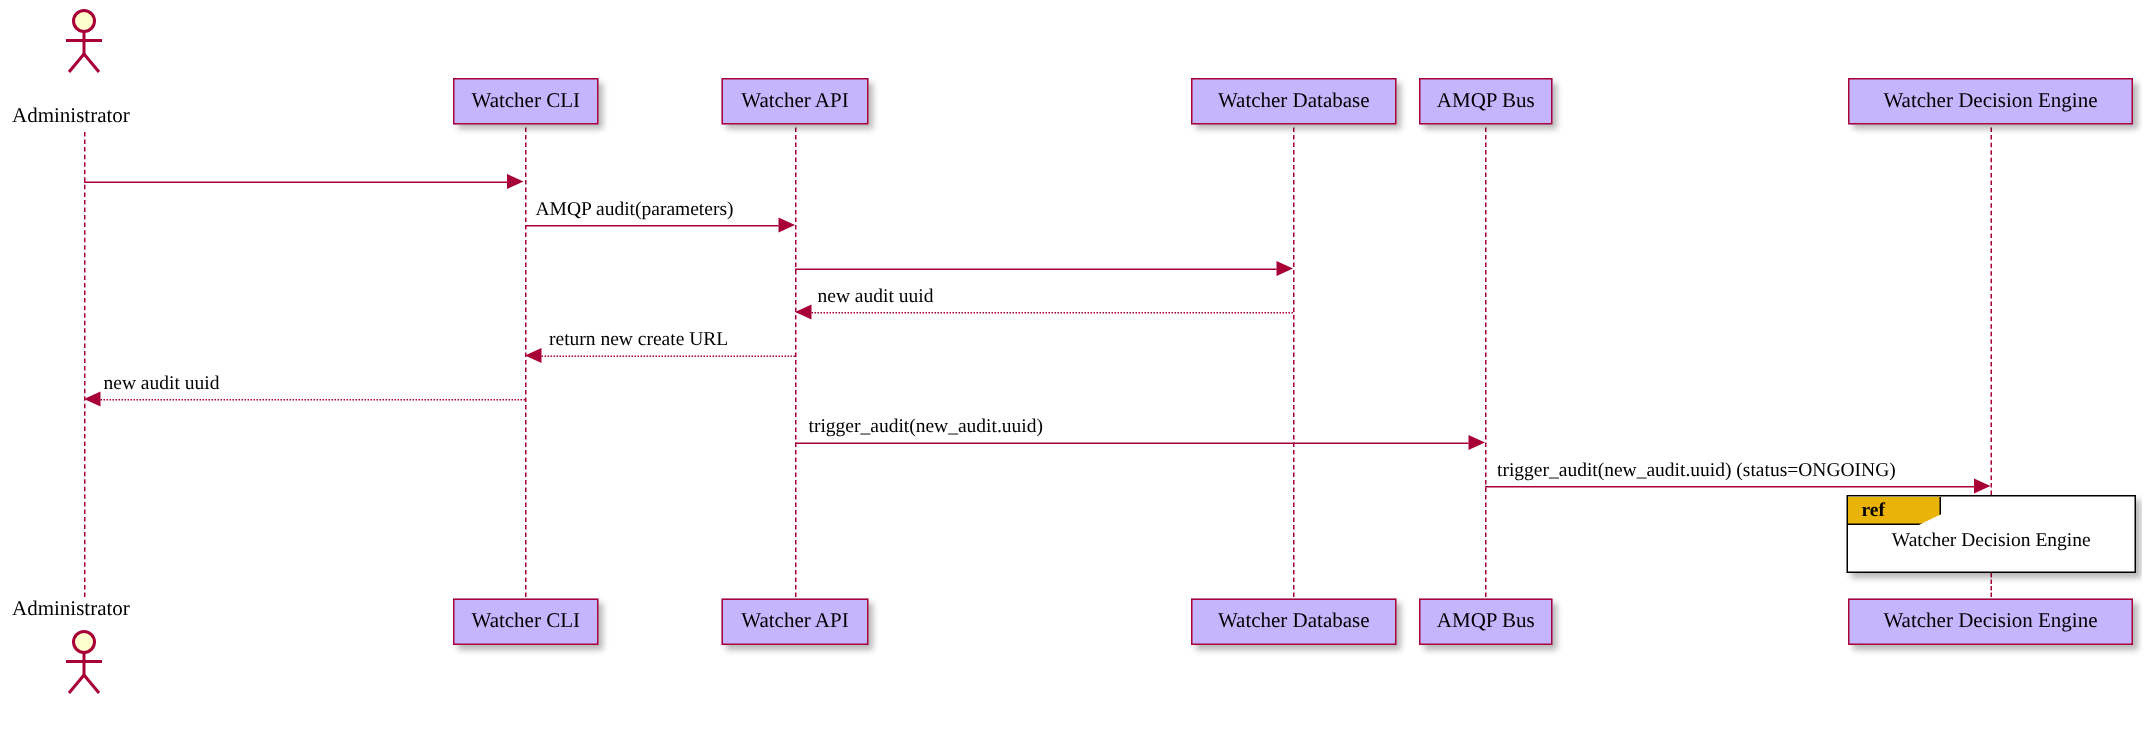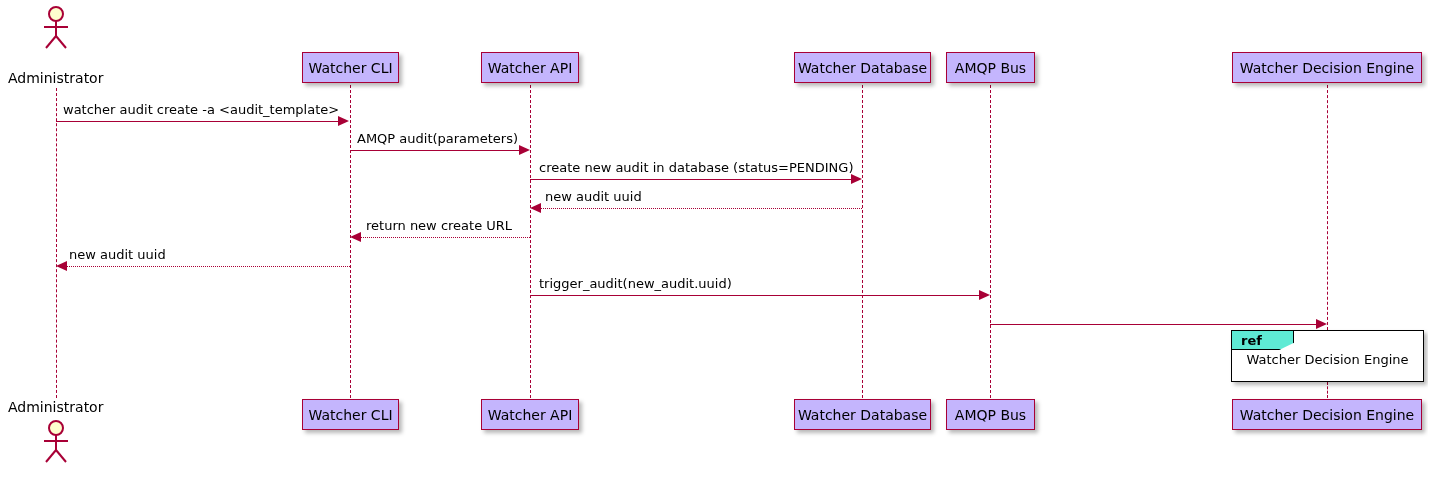--- a/index.html
+++ b/index.html
@@ -10,20 +10,21 @@
   }
   body {
     font-family: "DejaVu Sans", sans-serif;
   }
   #diagram {
     position: relative;
     width: 1428px;
     height: 486px;
     background: #ffffff;
     overflow: hidden;
+    font-family: Liberation Serif, serif;
   }
 
   
   .participant {
     position: absolute;
     box-sizing: border-box;
     background: #c4b5fd;
     border: 1.5px solid #A80036;
     color: #000000;
     font-size: 14px;
@@ -93,21 +94,21 @@
     box-sizing: border-box;
     background: #ffffff;
     border: 1.5px solid #000000;
     box-shadow: 3px 3px 4px rgba(0,0,0,0.28);
   }
   .ref-tab {
     position: absolute;
     left: 0;
     top: 0;
     height: 19px;
-    background: #5eead4;
+    background: #eab308;
     border-right: 1.5px solid #000000;
     border-bottom: 1.5px solid #000000;
     box-sizing: border-box;
     display: flex;
     align-items: center;
     padding-left: 9px;
     padding-right: 22px;
     font-weight: bold;
     font-size: 13px;
     color: #000000;
@@ -172,48 +173,47 @@
   <div class="participant" style="left:1232px; top:52px; width:190px; height:31px;">Watcher Decision Engine</div>
 
   <div class="participant" style="left:302px;  top:399px; width:97px;  height:31px;">Watcher CLI</div>
   <div class="participant" style="left:481px;  top:399px; width:98px;  height:31px;">Watcher API</div>
   <div class="participant" style="left:794px;  top:399px; width:137px; height:31px;">Watcher Database</div>
   <div class="participant" style="left:946px;  top:399px; width:89px;  height:31px;">AMQP Bus</div>
   <div class="participant" style="left:1232px; top:399px; width:190px; height:31px;">Watcher Decision Engine</div>
 
   <div class="msg-line" style="left:56px; top:121px; width:282px;"></div>
   <div class="arrow-head right" style="left:338px; top:116px;"></div>
-  <div class="msg-label" style="left:63px; top:103px;">watcher audit create -a &lt;audit_template&gt;</div>
 
   <div class="msg-line" style="left:350px; top:150px; width:169px;"></div>
   <div class="arrow-head right" style="left:519px; top:145px;"></div>
   <div class="msg-label" style="left:357px; top:132px;">AMQP audit(parameters)</div>
 
   <div class="msg-line" style="left:530px; top:179px; width:321px;"></div>
   <div class="arrow-head right" style="left:851px; top:174px;"></div>
-  <div class="msg-label" style="left:539px; top:161px;">create new audit in database (status=PENDING)</div>
 
   <div class="msg-line dotted" style="left:541px; top:208px; width:321px;"></div>
   <div class="arrow-head left" style="left:530px; top:203px;"></div>
   <div class="msg-label" style="left:545px; top:190px;">new audit uuid</div>
 
   <div class="msg-line dotted" style="left:361px; top:237px; width:169px;"></div>
   <div class="arrow-head left" style="left:350px; top:232px;"></div>
   <div class="msg-label" style="left:366px; top:219px;">return new create URL</div>
 
   <div class="msg-line dotted" style="left:67px; top:266px; width:283px;"></div>
   <div class="arrow-head left" style="left:56px; top:261px;"></div>
   <div class="msg-label" style="left:69px; top:248px;">new audit uuid</div>
 
   <div class="msg-line" style="left:530px; top:295px; width:449px;"></div>
   <div class="arrow-head right" style="left:979px; top:290px;"></div>
   <div class="msg-label" style="left:539px; top:277px;">trigger_audit(new_audit.uuid)</div>
 
   <div class="msg-line" style="left:990px; top:324px; width:326px;"></div>
   <div class="arrow-head right" style="left:1316px; top:319px;"></div>
+  <div class="msg-label" style="left:998px; top:306px;">trigger_audit(new_audit.uuid) (status=ONGOING)</div>
 
   <div class="ref-box" style="left:1231px; top:330px; width:193px; height:52px;">
     <div class="ref-tab" style="width:62px;">ref</div>
     <div class="ref-body">
       <div>Watcher Decision Engine</div>
     </div>
   </div>
 
 </div>
 

